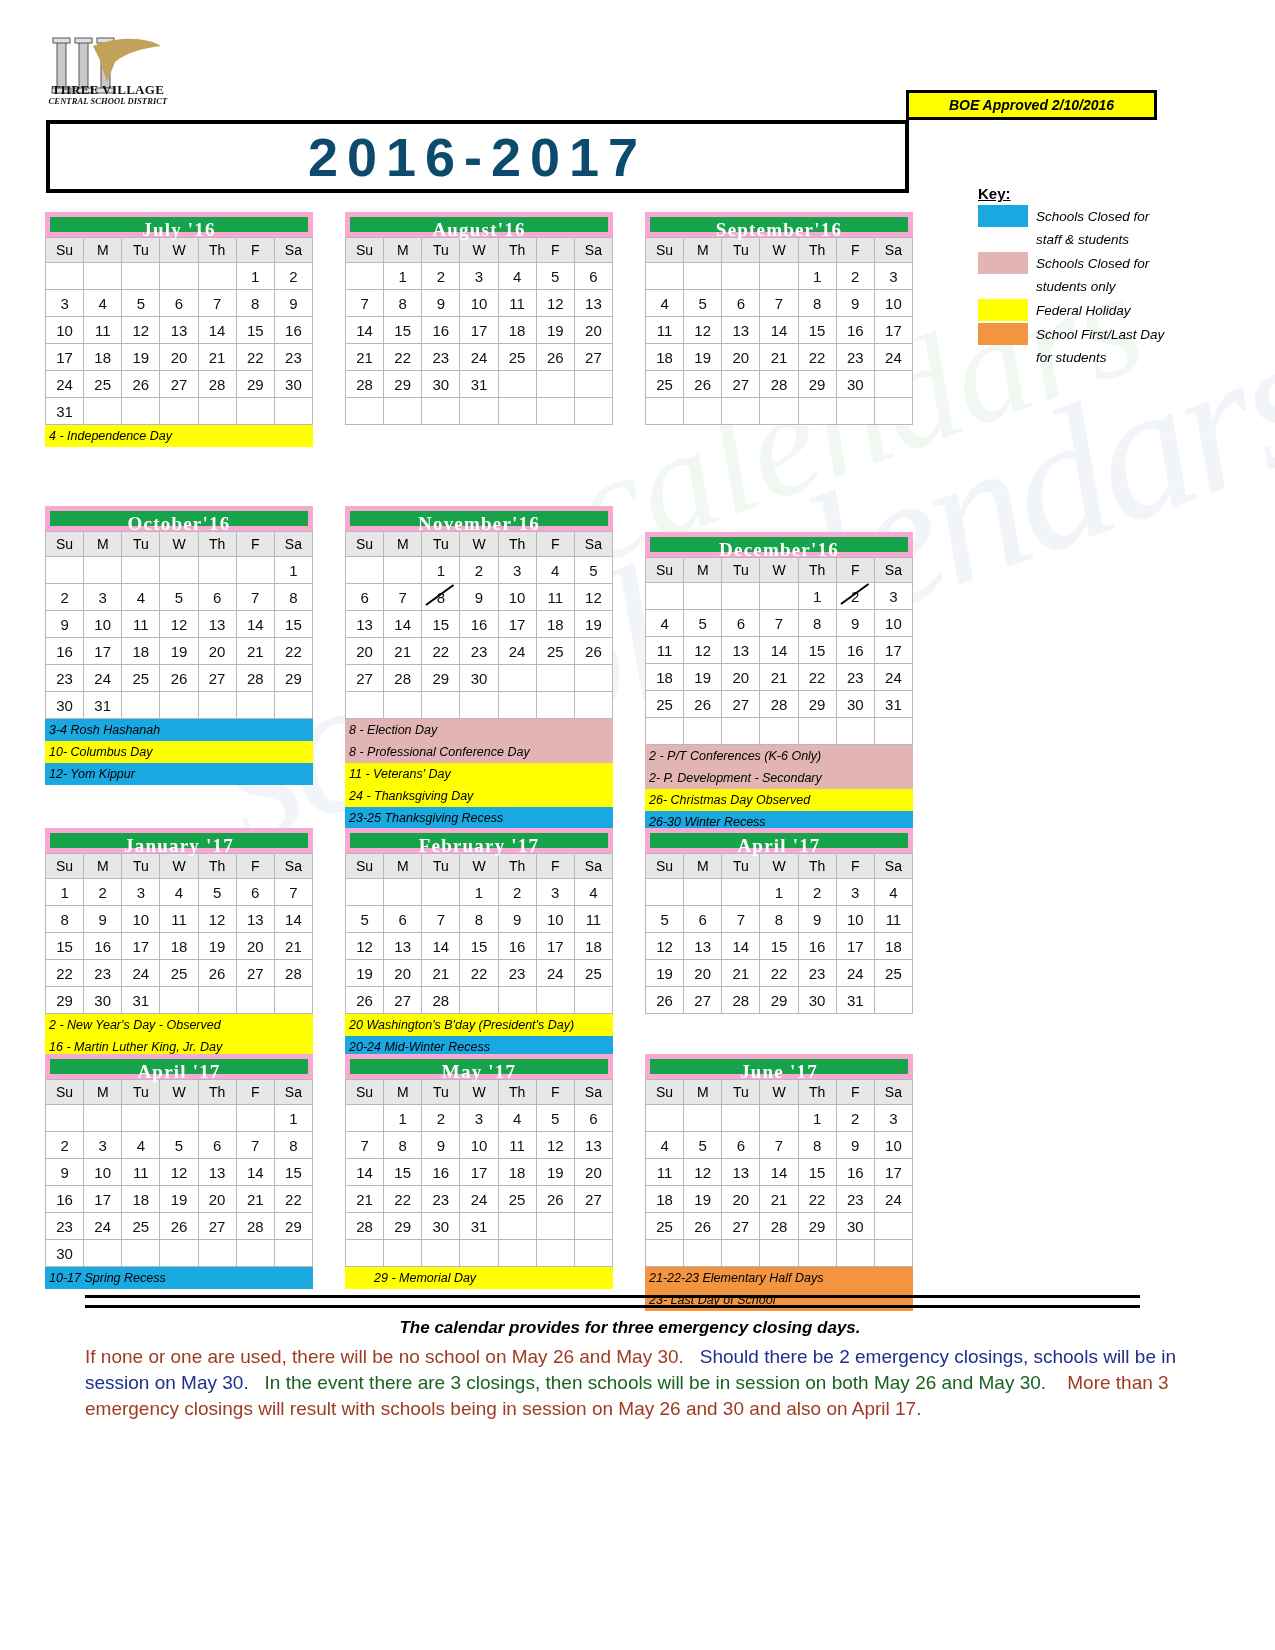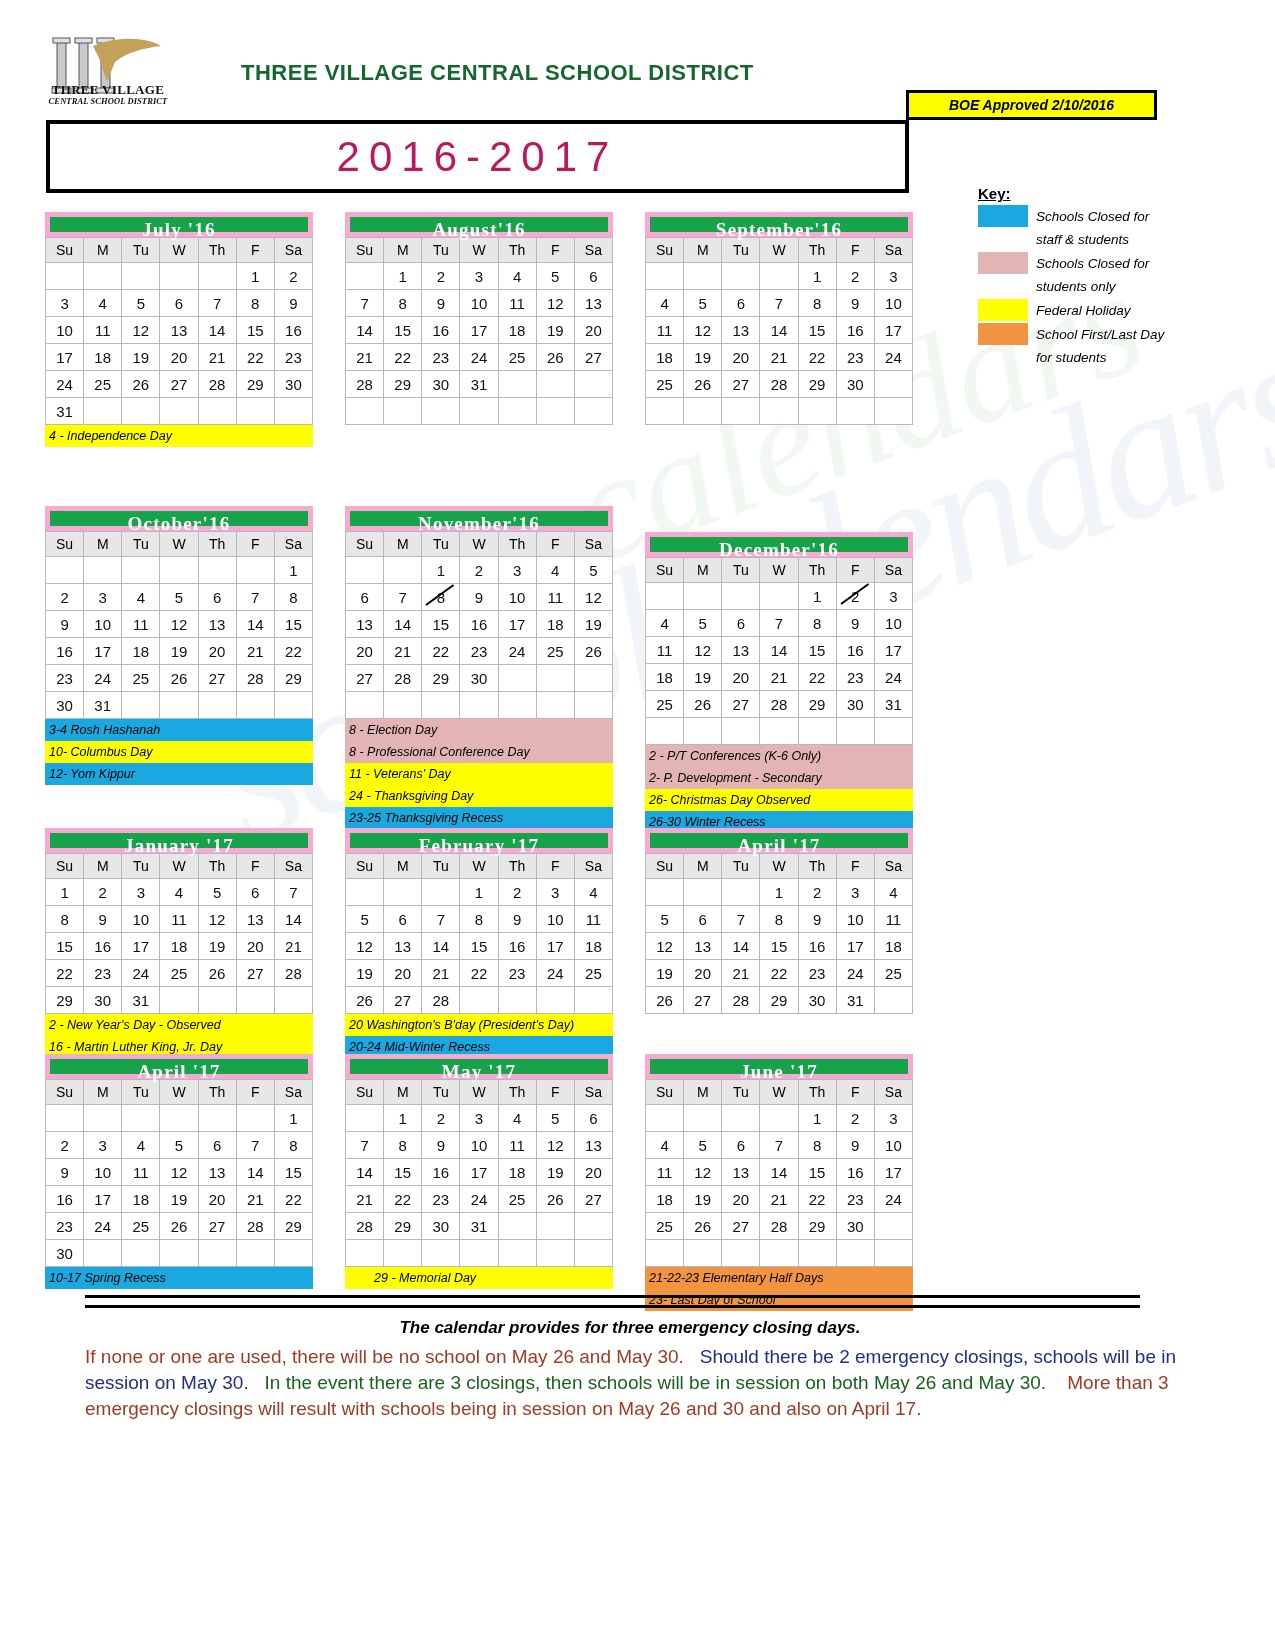--- a/index.html
+++ b/index.html
@@ -51,21 +51,21 @@
     background:#ffff00;border:3px solid #000;
     display:flex;align-items:center;justify-content:center;
     font-size:14px;font-weight:bold;font-style:italic;color:#000;
   }
   #yearbox{
     position:absolute;left:45px;top:120px;width:855px;height:65px;
     border:4px solid #000;background:#fff;
     display:flex;align-items:center;justify-content:center;
   }
   #yeartext{
-    font-size:42px;font-weight:normal;color:#be185d;
+    font-size:54px;font-weight:bold;color:#0c4a6e;
     letter-spacing:9px;font-family:"Liberation Sans",sans-serif;
   }
 
   
   #key{position:absolute;left:978px;top:185px;width:290px;z-index:4;}
   #key-title{font-size:15px;font-weight:bold;color:#000;text-decoration:underline;margin-bottom:3px;}
   .key-row{display:flex;align-items:flex-start;margin-bottom:1px;}
   .key-sw{width:50px;height:22px;flex:0 0 50px;margin-right:8px;}
   .key-lbl{font-size:13.5px;font-style:italic;color:#000;line-height:23px;}
   .key-lbl span{display:block;}
@@ -136,21 +136,20 @@
     <rect x="30" y="10" width="9" height="46" fill="#c9c9c9" stroke="#555" stroke-width="1"></rect>
     <rect x="26" y="6" width="17" height="5" fill="#e0e0e0" stroke="#555" stroke-width="1"></rect>
     <rect x="25" y="56" width="19" height="5" fill="#e0e0e0" stroke="#555" stroke-width="1"></rect>
     <rect x="52" y="10" width="9" height="46" fill="#c9c9c9" stroke="#555" stroke-width="1"></rect>
     <rect x="48" y="6" width="17" height="5" fill="#e0e0e0" stroke="#555" stroke-width="1"></rect>
     <rect x="47" y="56" width="19" height="5" fill="#e0e0e0" stroke="#555" stroke-width="1"></rect>
     <path d="M44 14 C70 3, 100 6, 112 14 C96 16, 78 20, 66 30 L58 50 L50 26 Z" fill="#c2a25a"></path>
   </svg>
   <div id="logo-title">THREE VILLAGE</div>
   <div id="logo-sub">CENTRAL SCHOOL DISTRICT</div>
-  <div id="district-name">THREE VILLAGE CENTRAL SCHOOL DISTRICT</div>
   <div id="boe">BOE Approved 2/10/2016</div>
   <div id="yearbox">
     <span id="yeartext">2016-2017</span>
   </div>
 </div>
 
 <div id="key">
   <div id="key-title">Key:</div>
   <div id="key-rows">
       <div class="key-row">

